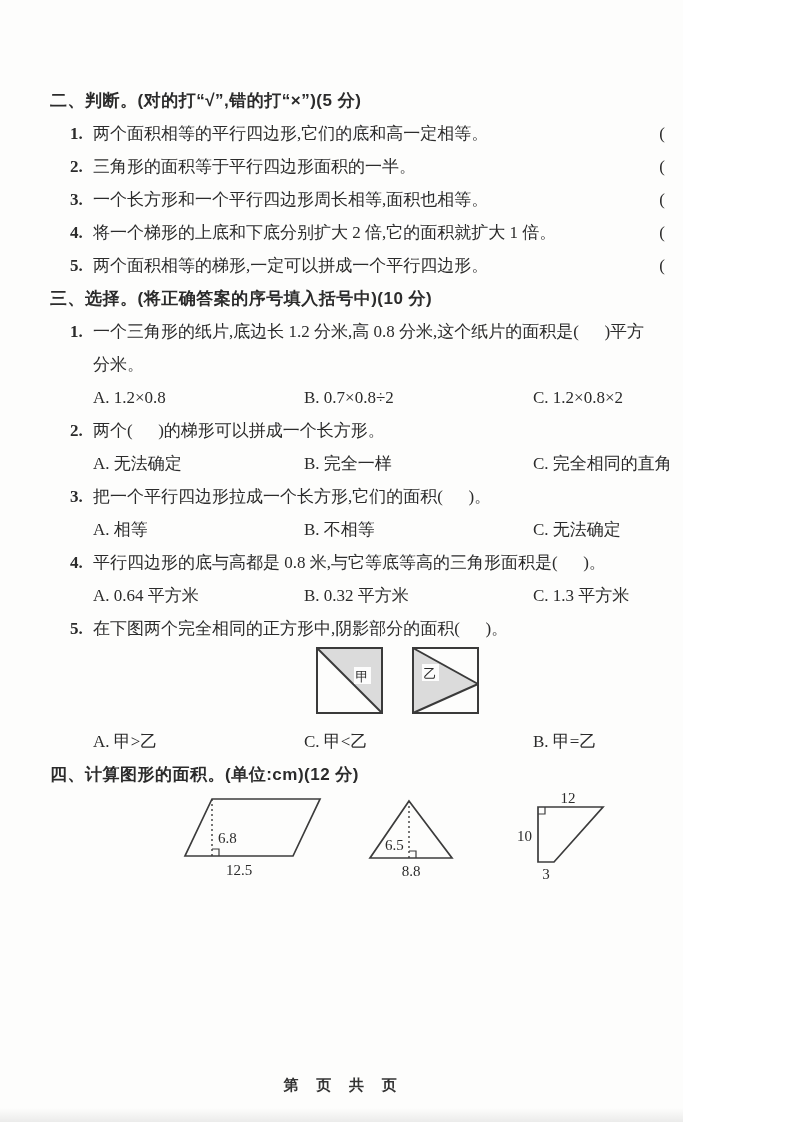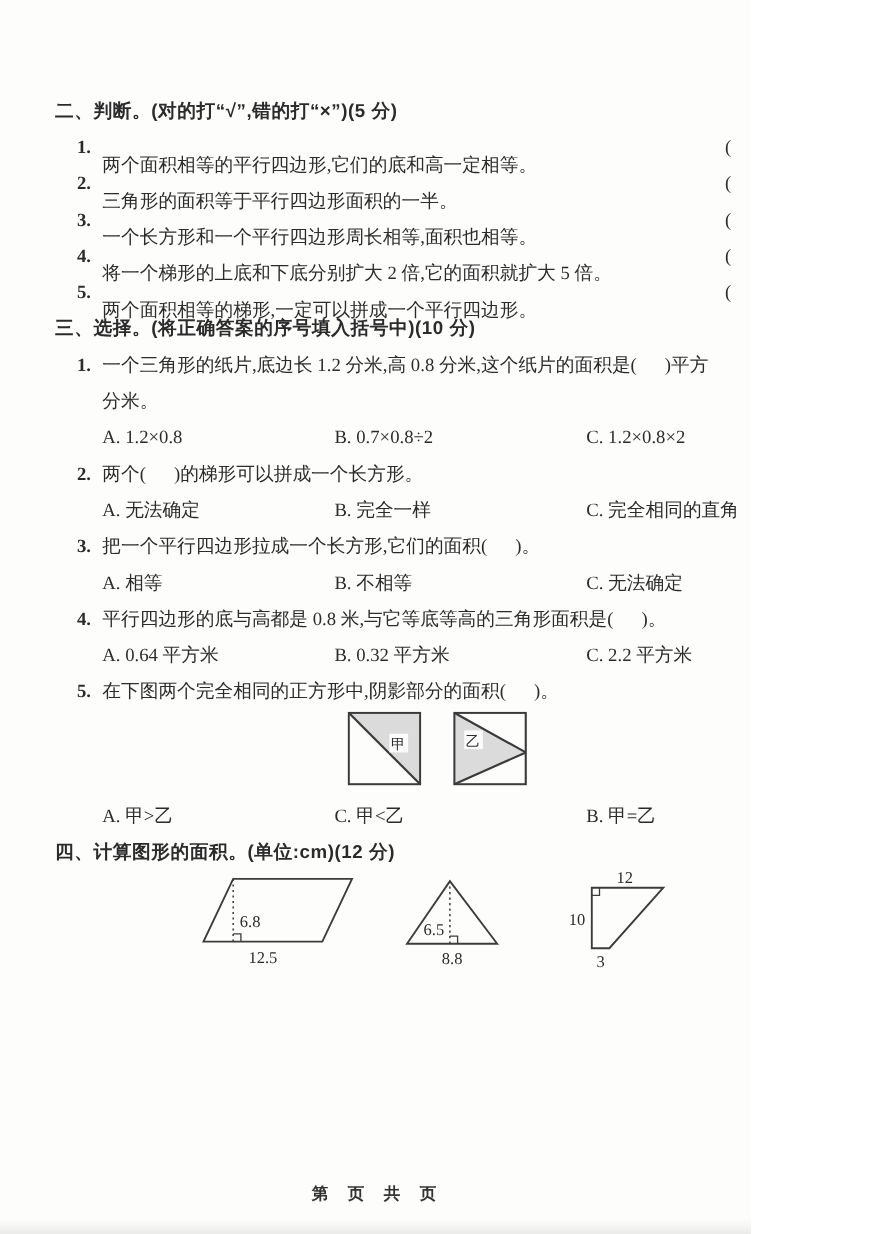--- a/index.html
+++ b/index.html
@@ -38,21 +38,21 @@
   .judge-item {
     display: flex;
     padding-left: 20px;
   }
   .jnum, .qnum {
     display: inline-block;
     width: 23px;
     font-weight: 700;
     flex: 0 0 23px;
   }
-  .jtext { flex: 1 1 auto; white-space: pre; margin-top: 16px; }
+  .jtext { flex: 1 1 auto; white-space: pre; }
   .bracket { flex: 0 0 auto; padding-right: 12px; white-space: pre; }
   .qline { padding-left: 20px; display: flex; }
   .qtext { white-space: pre; }
   .cont { padding-left: 43px; }
   .opts {
     display: grid;
     grid-template-columns: 211px 229px auto;
     padding-left: 43px;
   }
   .opts span { white-space: pre; }
@@ -108,21 +108,21 @@
       <span class="jtext">三角形的面积等于平行四边形面积的一半。</span>
       <span class="bracket">(      )</span>
     </div>
     <div class="row judge-item">
       <span class="jnum">3.</span>
       <span class="jtext">一个长方形和一个平行四边形周长相等,面积也相等。</span>
       <span class="bracket">(      )</span>
     </div>
     <div class="row judge-item">
       <span class="jnum">4.</span>
-      <span class="jtext">将一个梯形的上底和下底分别扩大 2 倍,它的面积就扩大 5 倍。</span>
+      <span class="jtext">将一个梯形的上底和下底分别扩大 2 倍,它的面积就扩大 1 倍。</span>
       <span class="bracket">(      )</span>
     </div>
     <div class="row judge-item">
       <span class="jnum">5.</span>
       <span class="jtext">两个面积相等的梯形,一定可以拼成一个平行四边形。</span>
       <span class="bracket">(      )</span>
     </div>
 
     <div class="row sec-title">三、选择。(将正确答案的序号填入括号中)(10 分)</div>
 
@@ -157,21 +157,21 @@
       <span>C. 无法确定</span>
     </div>
 
     <div class="row qline">
       <span class="qnum">4.</span>
       <span class="qtext">平行四边形的底与高都是 0.8 米,与它等底等高的三角形面积是(      )。</span>
     </div>
     <div class="row opts">
       <span>A. 0.64 平方米</span>
       <span>B. 0.32 平方米</span>
-      <span>C. 2.2 平方米</span>
+      <span>C. 1.3 平方米</span>
     </div>
 
     <div class="row qline">
       <span class="qnum">5.</span>
       <span class="qtext">在下图两个完全相同的正方形中,阴影部分的面积(      )。</span>
     </div>
 
     <div class="fig-squares">
       <svg width="67" height="67" viewBox="0 0 67 67">
         <polygon points="1,1 66,1 66,66" fill="#dbdbdb"></polygon>

